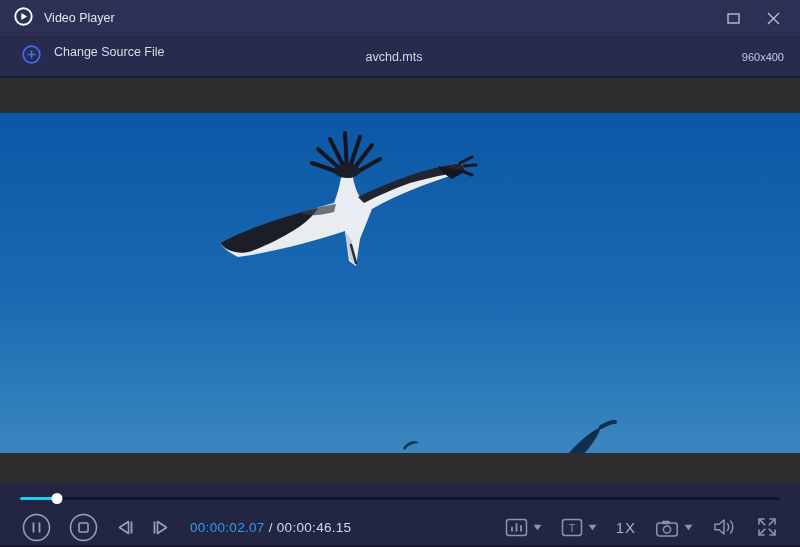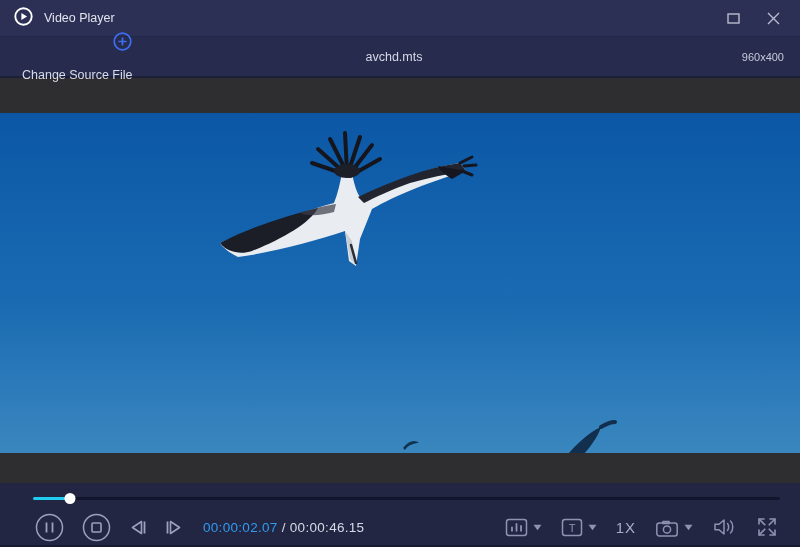--- a/index.html
+++ b/index.html
@@ -12,34 +12,34 @@
               justify-content:space-between; padding:0 12px 0 14px; border-bottom:1px solid #23274a; flex:0 0 auto; }
   .titlebar-left { display:flex; align-items:center; gap:11px; }
   .app-title { color:#e2e4ee; font-size:12.5px; }
   .winbtns { display:flex; align-items:center; gap:10px; }
   .winbtn { width:30px; height:26px; display:flex; align-items:center; justify-content:center;
             background:transparent; border:none; cursor:pointer; }
 
   
   .toolbar { height:41px; background:#272b4d; position:relative; display:flex; align-items:center;
              padding:0 16px 0 22px; border-bottom:2px solid #1c1f38; flex:0 0 auto; }
-  .toolbar-left { display:flex; align-items:flex-end; gap:13px;flex-direction:column; }
+  .toolbar-left { display:flex; align-items:flex-start; gap:13px; }
   .change-source-label { color:#dadcE8; color:#dadce8; font-size:12.5px; }
   .filename { position:absolute; left:0; right:12px; text-align:center; color:#d6d8e6; font-size:12.5px; pointer-events:none; }
   .resolution { margin-left:auto; color:#c7cadb; font-size:11px; z-index:1; }
 
   
   .video-area { flex:1 1 auto; display:flex; flex-direction:column; background:#2e2e31; }
   .letterbox-top { height:35px; background:#2e2e31; flex:0 0 auto; }
   .letterbox-bottom { height:30px; background:#2e2e31; flex:0 0 auto; }
   .video-frame { height:340px; flex:0 0 auto; }
   .video-frame svg { display:block; width:100%; height:100%; }
 
   
-  .controlbar { height:64px; background:#232642; flex:0 0 auto; padding:9px 20px 0 33px;
+  .controlbar { height:64px; background:#232642; flex:0 0 auto; padding:9px 20px 0 20px;
                 border-bottom:2px solid #171930; }
   .progress-row { position:relative; height:12px; }
   .progress-track { position:absolute; top:5px; left:0; right:0; height:3px; background:#12152c; border-radius:2px; cursor:pointer; }
   .progress-fill { height:3px; background:#1fcdf0; border-radius:2px; width:4.9%; }
   .progress-thumb { position:absolute; top:-4px; width:11px; height:11px; border-radius:50%;
                     background:#ffffff; left:4.9%; transform:translateX(-50%); cursor:grab; }
   .controls-row { display:flex; align-items:center; justify-content:space-between; margin-top:7px; height:32px; }
   .left-controls { display:flex; align-items:center; gap:8px; }
   .right-controls { display:flex; align-items:center; gap:15px; }
   .ctl { background:transparent; border:none; padding:2px; cursor:pointer; display:flex; align-items:flex-start; }

